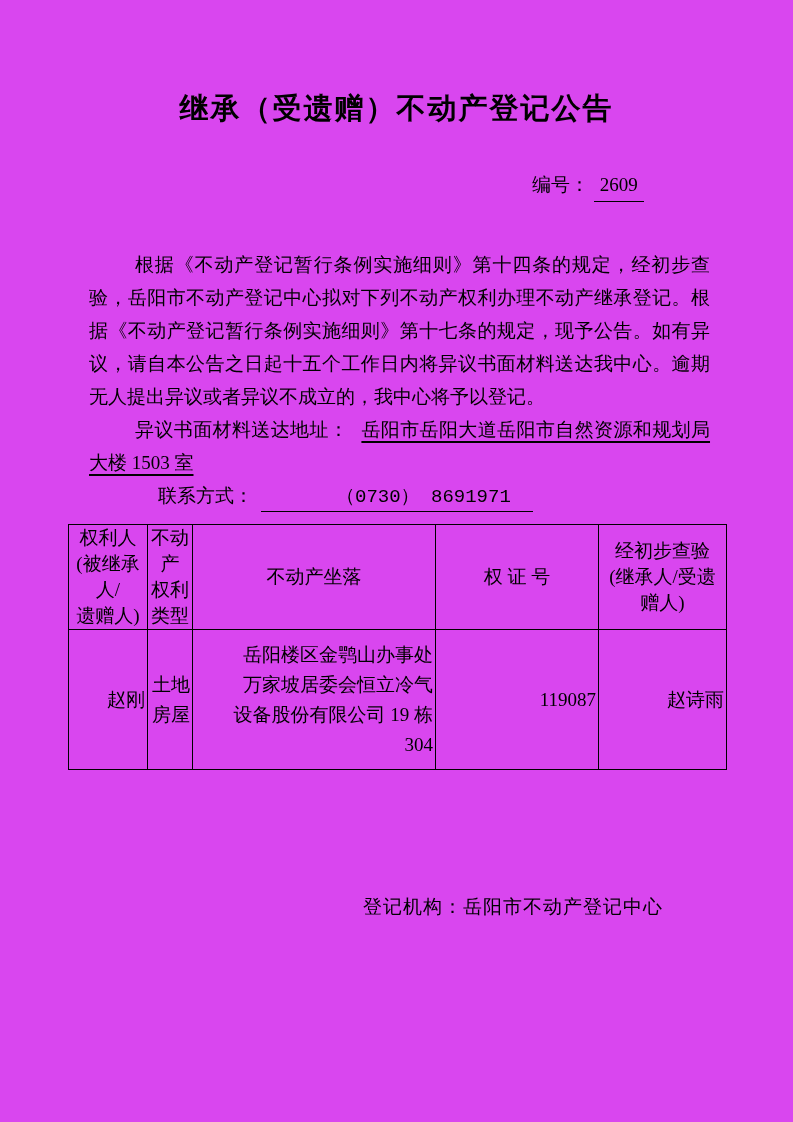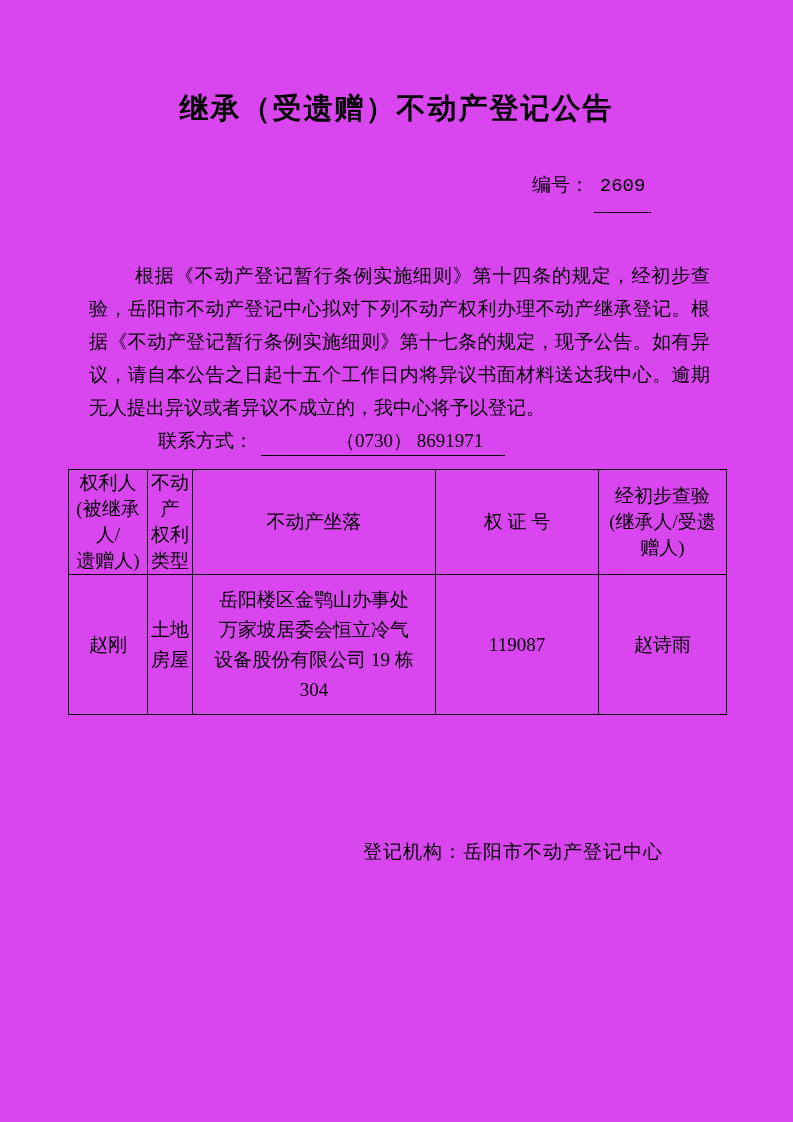--- a/index.html
+++ b/index.html
@@ -23,22 +23,22 @@
     letter-spacing: 2px;
   }
   .number-line {
     margin: 47px 0 0 532px;
     font-size: 19px;
     line-height: 24px;
   }
   .number-value {
     display: inline-block;
     border-bottom: 1.5px solid #000;
-    padding: 0 6px 14px 6px;
-    font-family: Liberation Mono, monospace;
+    padding: 0 6px 4px 6px;
+    font-family: Liberation Serif, serif;
   }
   .body-text {
     width: 621px;
     margin: 46px 12px 0 89px;
     font-size: 19px;
     line-height: 33px;
     text-align: justify;
     text-justify: inter-character;
   }
   .body-text p { margin: 0; }
@@ -48,41 +48,42 @@
   .u-wrap {
     text-decoration: underline;
     text-underline-offset: 5px;
     text-decoration-thickness: 1.5px;
   }
   .contact-value {
     display: inline-block;
     border-bottom: 1.5px solid #000;
     padding: 0 22px 1px 6px;
     line-height: 26px;
+    font-family: Liberation Mono, monospace;
   }
   .label-gap { padding-right: 8px; }
   table.reg-table {
     border-collapse: collapse;
     table-layout: fixed;
     width: 658px;
     margin: 12px 0 0 68px;
     font-size: 19px;
     border-radius: 32px;
   }
   .reg-table th, .reg-table td {
     border: 1.5px solid #000;
     text-align: center;
     vertical-align: middle;
     font-weight: normal;
     padding: 0 2px;
     white-space: pre-line;
     overflow: hidden;
   }
   .reg-table th { height: 80px; line-height: 26px; }
-  .reg-table td { height: 139px; line-height: 30px; }
+  .reg-table td { height: 139px; line-height: 30px; text-align: right; }
   .org-line {
     margin: 126px 0 8px 363px;
     font-size: 19px;
     line-height: 22px;
     letter-spacing: 1px;
   }
   .date-line {
     margin: 31px 0 0 430px;
     font-size: 19px;
     line-height: 22px;
@@ -96,20 +97,21 @@
 
   <h1 class="doc-title">继承（受遗赠）不动产登记公告</h1>
 
   <div class="number-line">
     <span>编号：</span>
     <span class="number-value">2609</span>
   </div>
 
   <div class="body-text">
     <p class="para-main">根据《不动产登记暂行条例实施细则》第十四条的规定，经初步查验，岳阳市不动产登记中心拟对下列不动产权利办理不动产继承登记。根据《不动产登记暂行条例实施细则》第十七条的规定，现予公告。如有异议，请自本公告之日起十五个工作日内将异议书面材料送达我中心。逾期无人提出异议或者异议不成立的，我中心将予以登记。</p>
+    <p class="para-address"><span class="label-gap">异议书面材料送达地址： </span><span class="u-wrap">岳阳市岳阳大道岳阳市自然资源和规划局大楼 1503 室</span></p>
     <p class="para-contact"><span class="label-gap">联系方式：</span><span class="contact-value">（0730） 8691971</span></p>
   </div>
 
   <table class="reg-table">
     <colgroup>
       <col style="width:79px">
       <col style="width:45px">
       <col style="width:243px">
       <col style="width:163px">
       <col style="width:128px">

